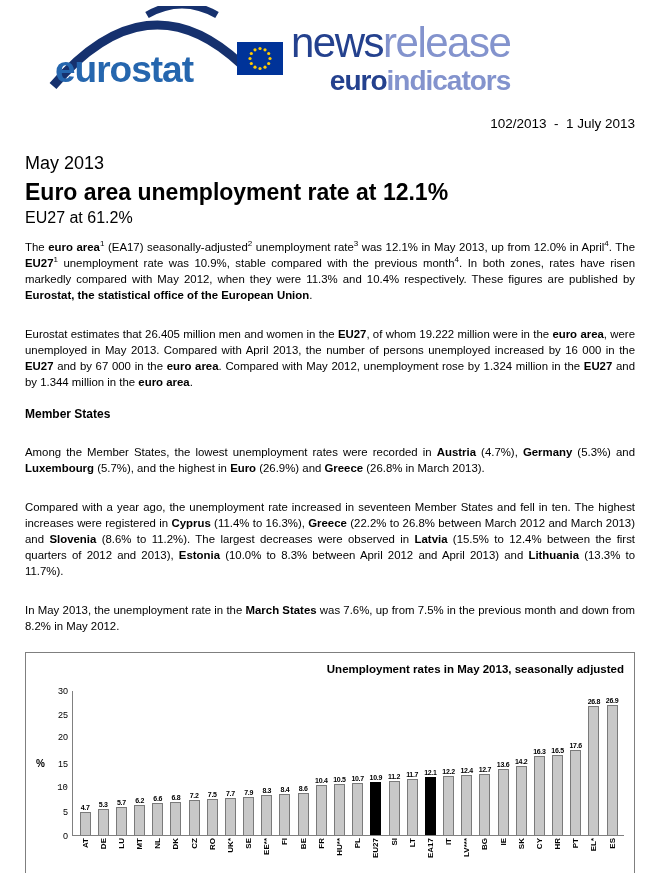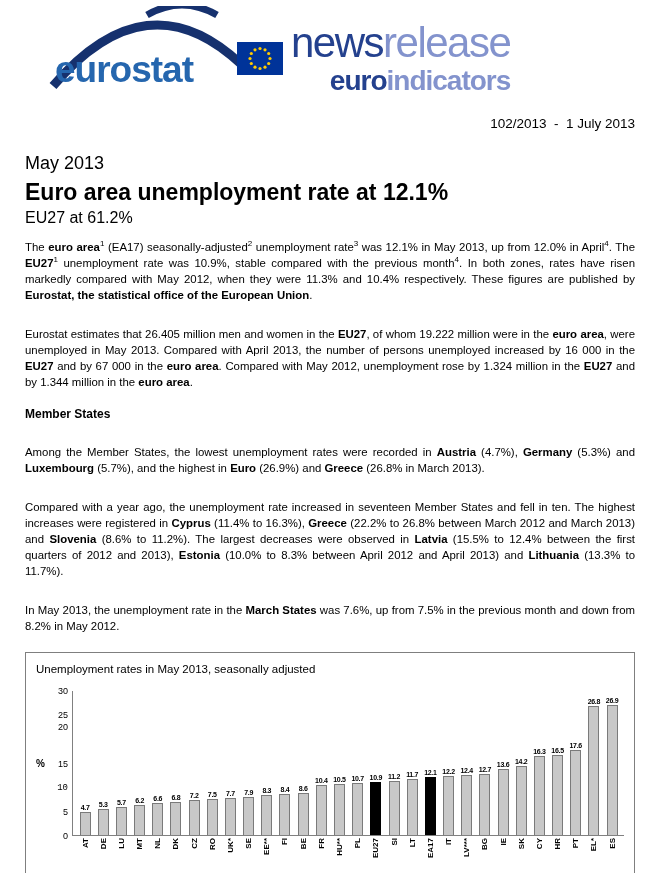--- a/index.html
+++ b/index.html
@@ -28,21 +28,21 @@
   .subheadline { font-size:16px; margin-top:3px; }
 
   
   .body-text p { font-size:11.4px; line-height:16px; text-align:justify; margin-top:23px; }
   .body-text p.first { margin-top:12px; }
   .section-heading { font-size:12px; font-weight:bold; margin-top:17px; }
   .body-text sup { font-size:8px; vertical-align:super; line-height:0; }
 
   
   .chart-box { margin-top:18px; border:1px solid #7f7f7f; padding:10px 10px 4px; background:#fff; }
-  .chart-title { text-align:left; font-size:11.5px; font-weight:normal; }
+  .chart-title { text-align:right; font-size:11.5px; font-weight:bold; }
   .chart-area { display:flex; margin-top:16px; }
   .y-label { width:16px; height:145px; display:flex; align-items:center; font-size:10px; font-weight:bold; }
   .y-axis  { position:relative; width:20px; height:145px; }
   .y-tick  { position:absolute; right:4px; font-size:9px; line-height:10px; }
   .plot-col { flex:1; }
   .bars { height:145px; border-left:1px solid #808080; border-bottom:1px solid #808080;
           display:flex; align-items:flex-end; padding:0 3px; }
   .bar-col { flex:1; display:flex; flex-direction:column; align-items:center; justify-content:flex-end; }
   .bar-value { font-size:7px; font-weight:bold; white-space:nowrap; margin-bottom:1px; letter-spacing:-0.3px; }
   .bar { width:11px; background:#c8c8c8; border:1px solid #7a7a7a; border-bottom:none; }
@@ -102,21 +102,21 @@
 
   <div class="chart-box">
     <div class="chart-title">Unemployment rates in May 2013, seasonally adjusted</div>
     <div class="chart-area">
       <div class="y-label">%</div>
       <div class="y-axis" id="y-axis">
           <div class="y-tick" style="bottom: -5px;">0</div>
           <div class="y-tick" style="bottom: 19.1667px;">5</div>
           <div class="y-tick" style="bottom: 43.3333px; font-family: Liberation Mono, monospace;">10</div>
           <div class="y-tick" style="bottom: 67.5px;">15</div>
-          <div class="y-tick" style="bottom: 104px;">20</div>
+          <div class="y-tick" style="bottom: 94px;">20</div>
           <div class="y-tick" style="bottom: 115.833px;">25</div>
           <div class="y-tick" style="bottom: 140px;">30</div>
         </div>
       <div class="plot-col">
         <div class="bars" id="bars">
             <div class="bar-col">
               <div class="bar-value">4.7</div>
               <div class="bar" style="height: 22.7px; background: rgb(200, 200, 200); border-color: rgb(122, 122, 122);"></div>
             </div>
             <div class="bar-col">

